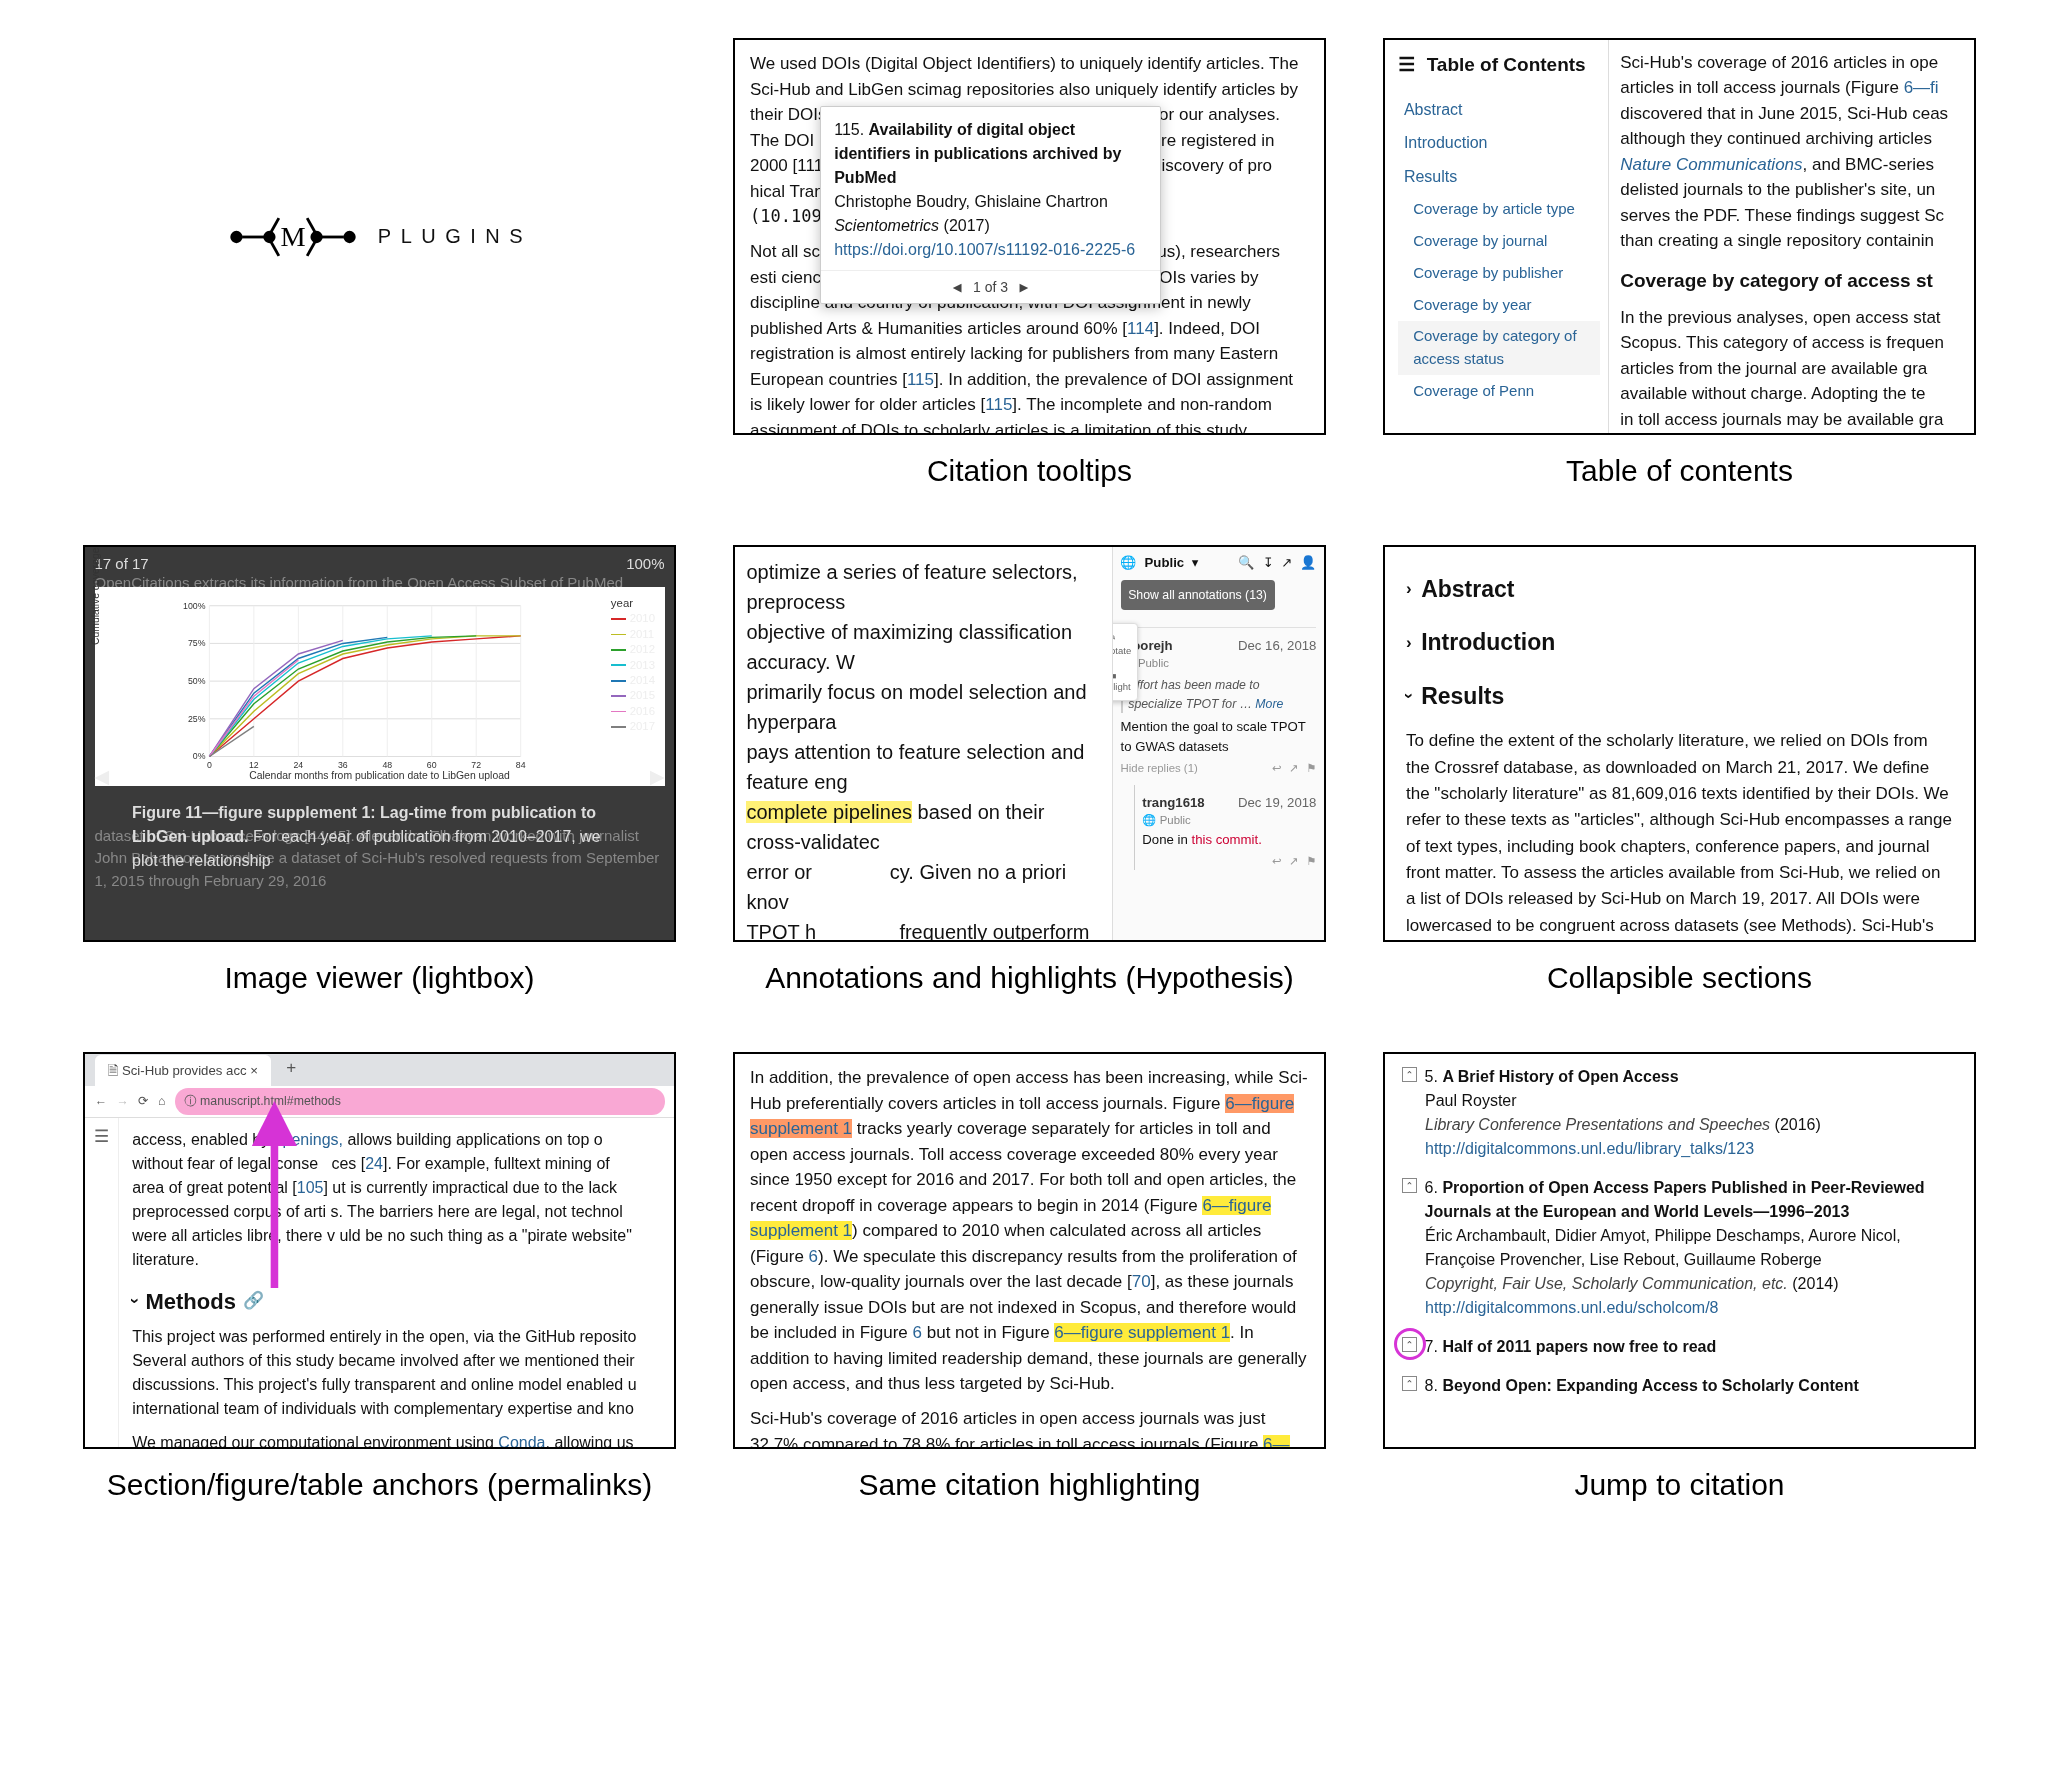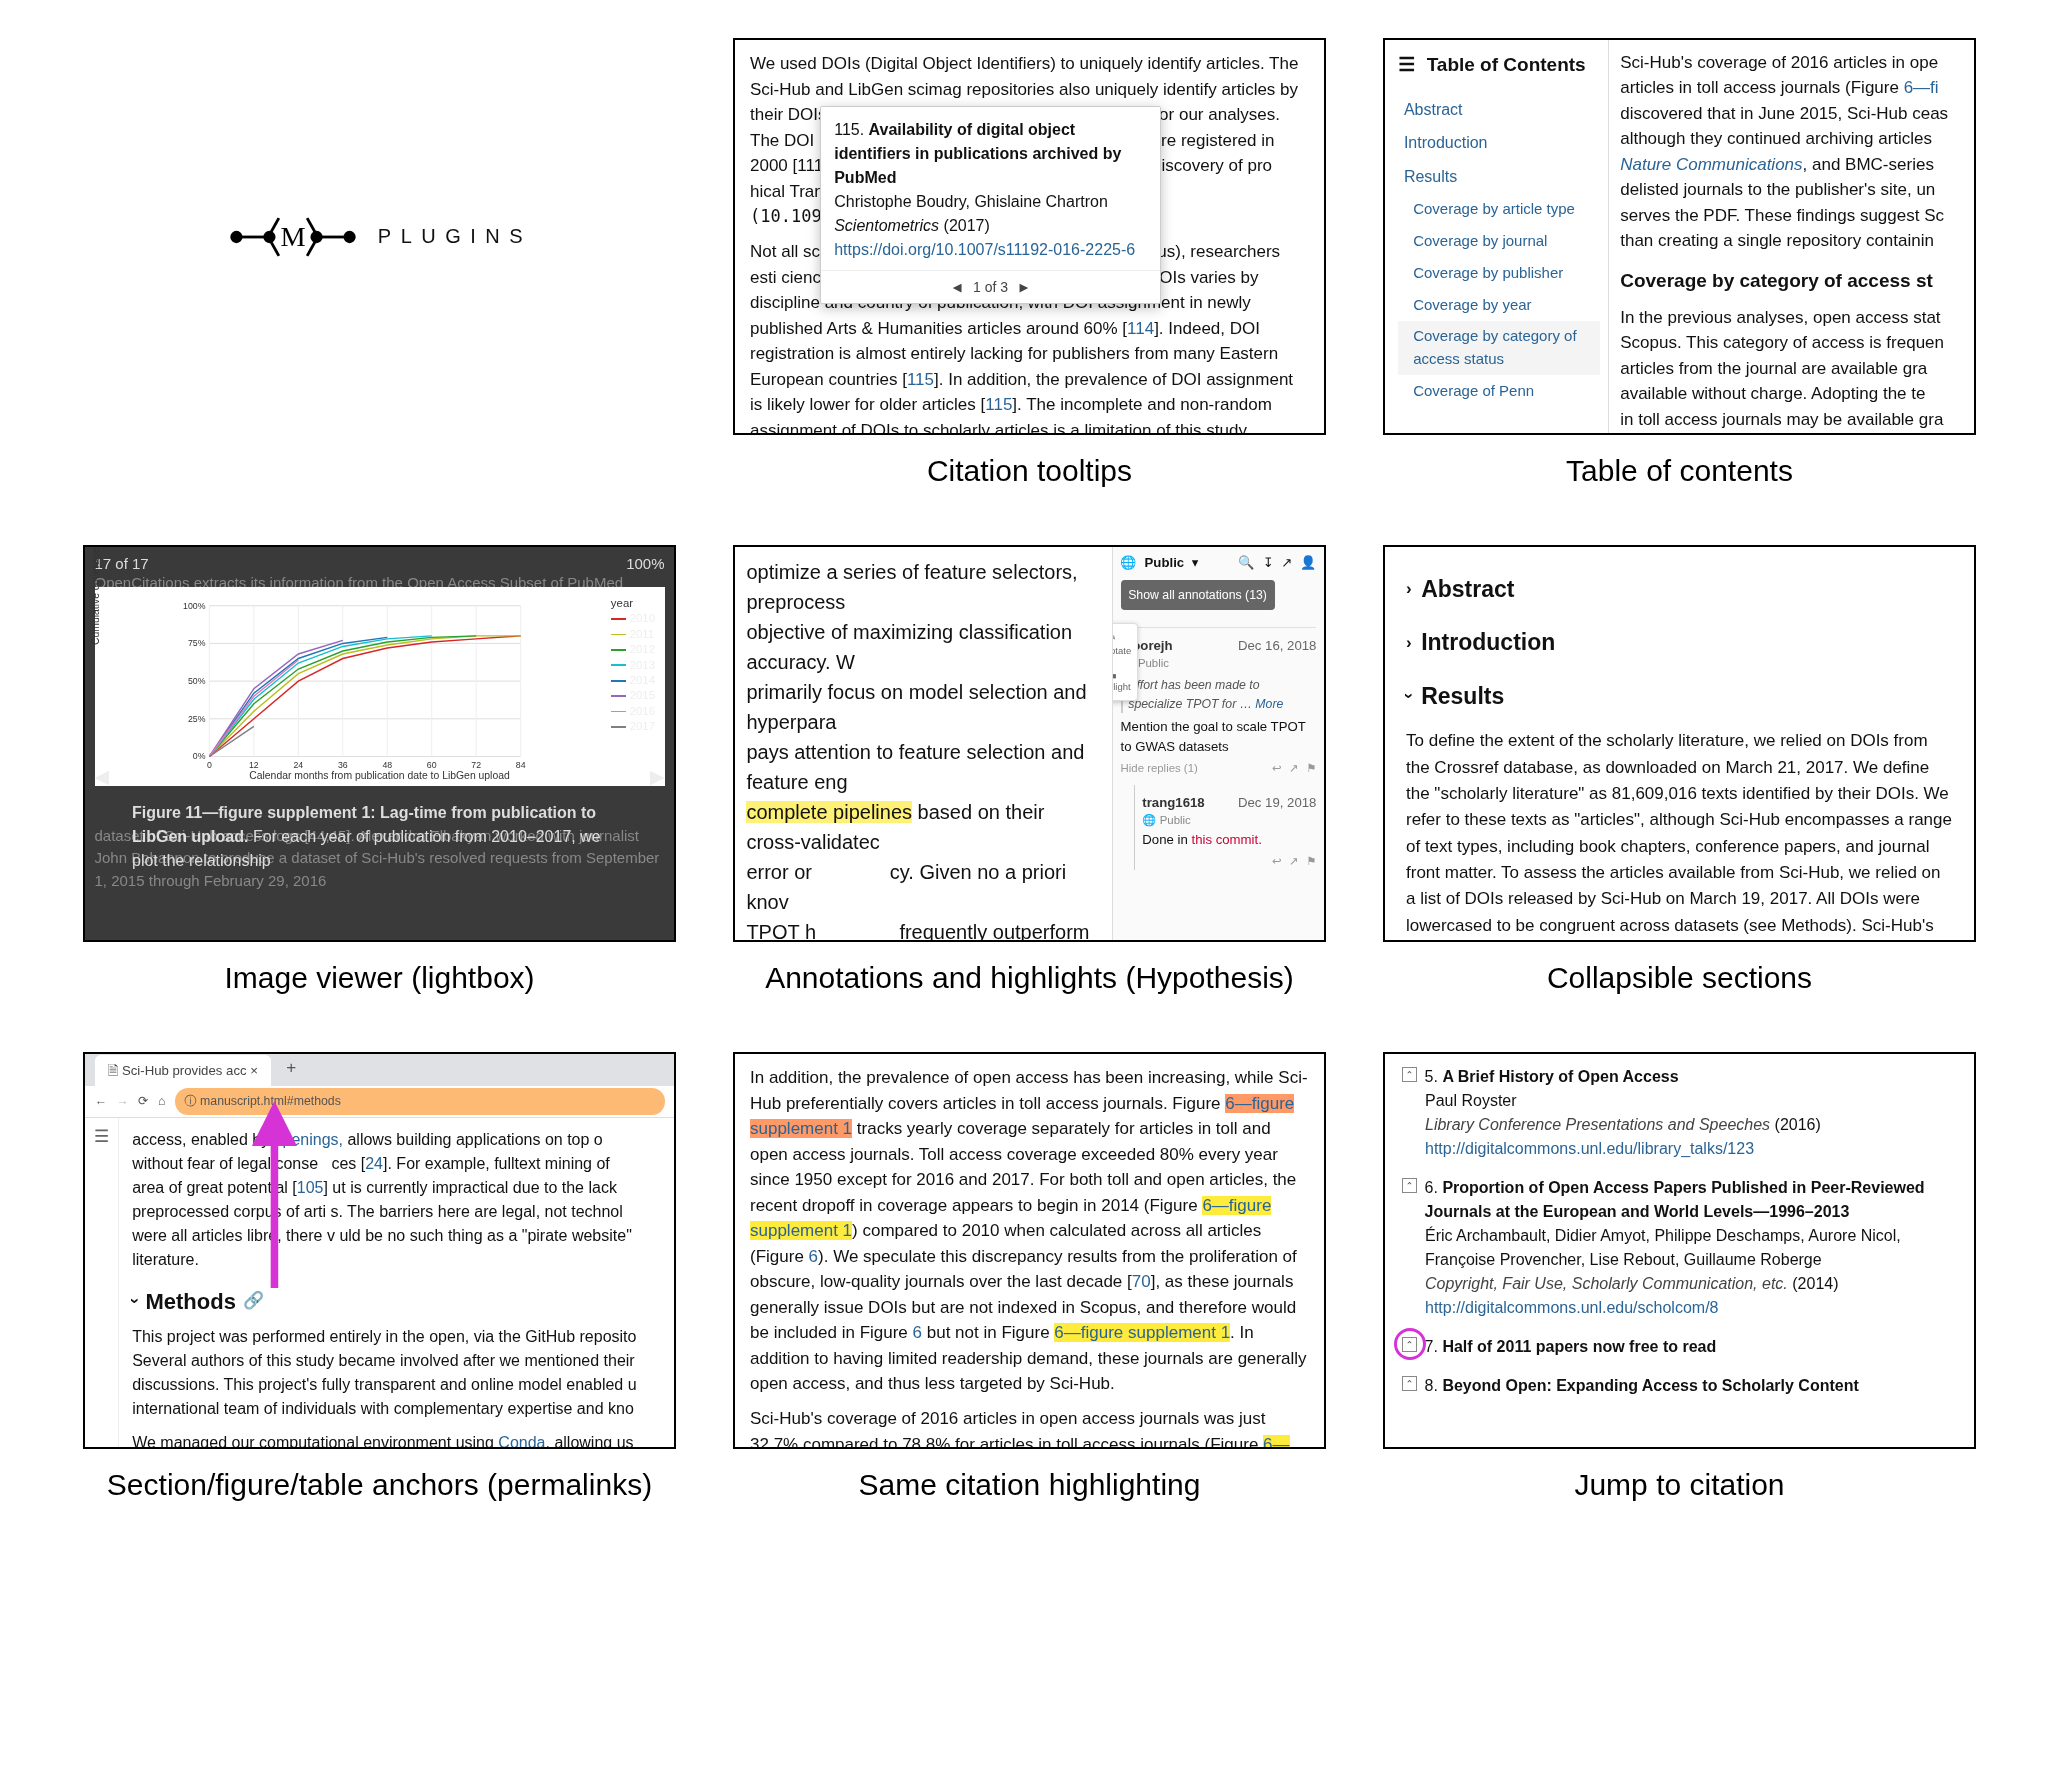--- a/index.html
+++ b/index.html
@@ -66,21 +66,21 @@
   .collap .sec-h { display: flex; align-items: center; gap: 9.5px; font-size: 23px; font-weight: 700; padding: 9.5px 0; cursor: pointer; }
   .collap .sec-body { font-size: 17px; line-height: 1.55; padding: 5.7px 0; }
   .chev { font-size: 17px; }
 
   
   .anc { height: 100%; background: #fff; }
   .anc .tabbar { background: #dfe1e4; height: 32px; display: flex; align-items: flex-end; gap: 1.9px; padding: 0 9.5px; }
   .anc .tab { background: #fff; border-radius: 5.7px 5.7px 0 0; padding: 5.7px 13.2px; font-size: 13.2px; color: #444; }
   .anc .tab.new { background: transparent; font-size: 17px; color: #555; }
   .anc .urlbar { height: 32px; border-bottom: 0.9px solid #ddd; display: flex; align-items: center; gap: 9.5px; padding: 0 9.5px; font-size: 12.3px; color: #555; }
-  .anc .url-field { flex: 1; background: #fdba74; border-radius: 13.2px; padding: 3.8px 9.5px; font-size: 12.3px; color: #555; }
+  .anc .url-field { flex: 1; background: #f9a8d4; border-radius: 13.2px; padding: 3.8px 9.5px; font-size: 12.3px; color: #555; }
   .anc .doc-area { display: flex; }
   .anc .left-rail { width: 34px; border-right: 0.9px solid #eee; padding-top: 5.7px; text-align: center; color: #666; }
   .anc .doc { flex: 1; padding: 9.5px 13.2px; font-size: 16px; overflow: hidden; }
   .methods-h { display: flex; align-items: center; gap: 7.6px; font-size: 22px; font-weight: 700; margin: 13.2px 0 7.6px; }
   .perma { color: #2a6496; font-size: 17px; }
 
   
 
   
   .jump { padding: 11.4px 17px; font-size: 16px; }

